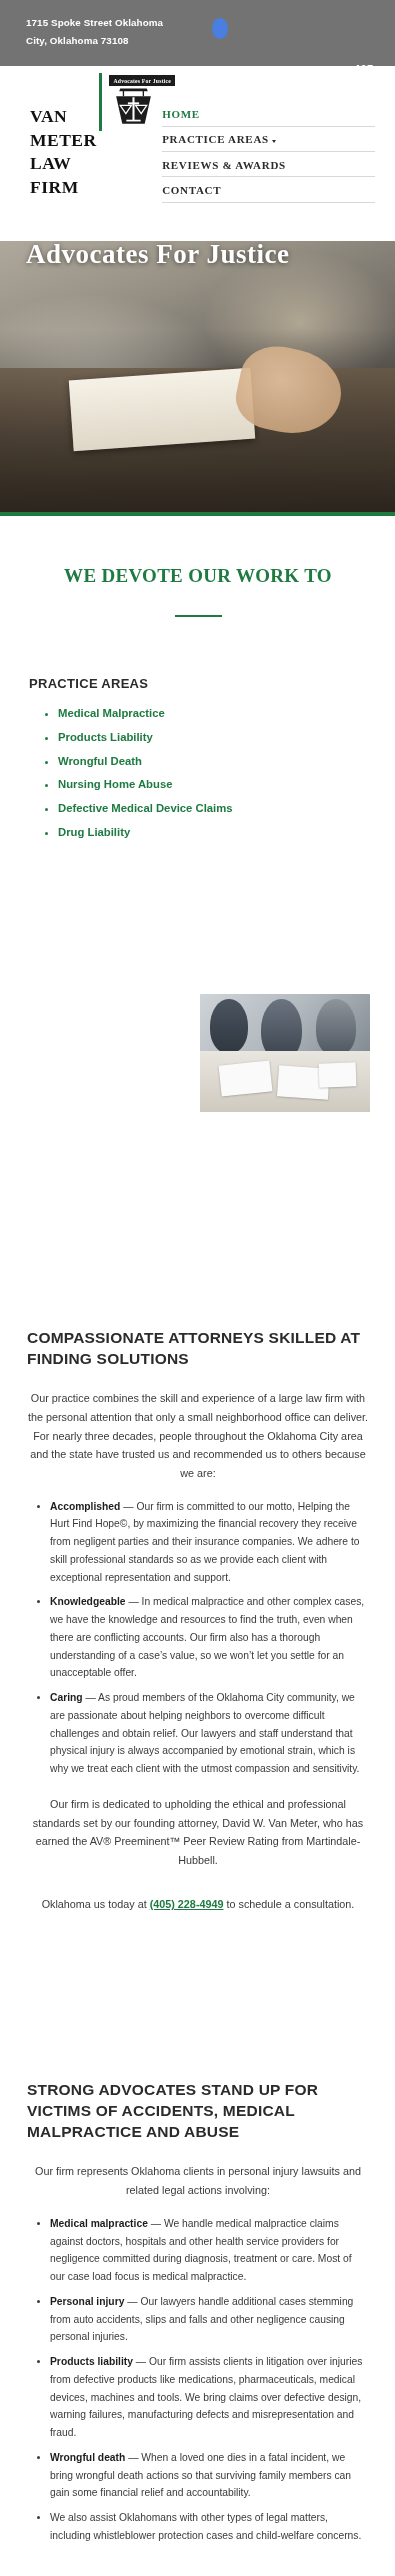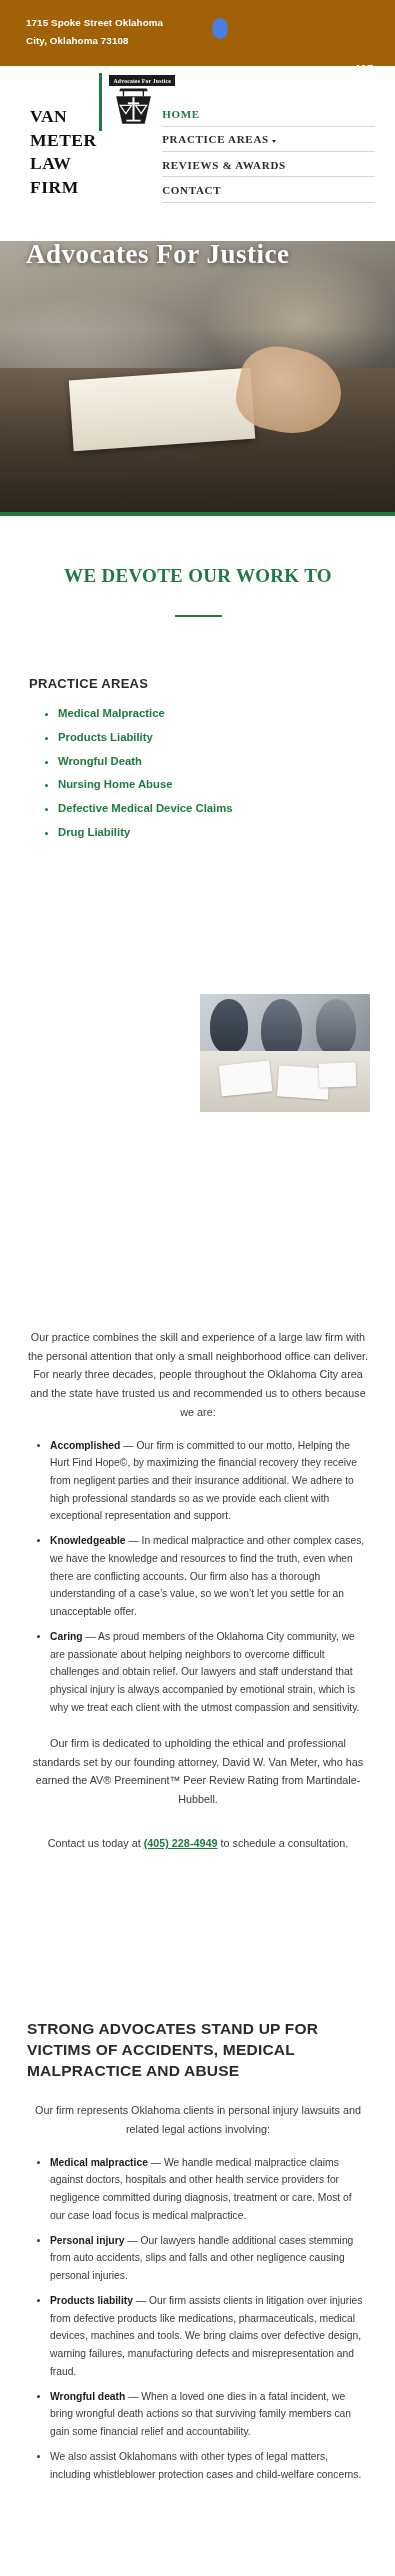--- a/index.html
+++ b/index.html
@@ -8,21 +8,21 @@
     font-family:"Liberation Sans", sans-serif;
     background:#ffffff;
     color:#2b2b2b;
     width:396px;
     overflow-x:hidden;
   }
   a{text-decoration:none;color:inherit;}
 
   
   .topbar{
-    background:#a16207;
+    background:#737373;
     color:#ffffff;
     height:66px;
     display:flex;
     align-items:flex-start;
     padding:14.4px 18.5px 0 26px;
     position:relative;
   }
   .topbar-address{
     font-size:9.8px;
     font-weight:bold;
@@ -383,29 +383,30 @@
     <div class="person p2"></div>
     <div class="person p3"></div>
     <div class="table"></div>
     <div class="doc d1"></div>
     <div class="doc d2"></div>
     <div class="doc d3"></div>
   </div>
 </div>
 
 <section class="content">
+  <h2>COMPASSIONATE ATTORNEYS SKILLED AT FINDING SOLUTIONS</h2>
   <p>Our practice combines the skill and experience of a large law firm with the personal attention that only a small neighborhood office can deliver. For nearly three decades, people throughout the Oklahoma City area and the state have trusted us and recommended us to others because we are:</p>
   <ul>
-    <li><b>Accomplished</b><span> — Our firm is committed to our motto, Helping the Hurt Find Hope©, by maximizing the financial recovery they receive from negligent parties and their insurance additional. We adhere to high professional standards so as we provide each client with exceptional representation and support.</span></li>
+    <li><b>Accomplished</b><span> — Our firm is committed to our motto, Helping the Hurt Find Hope©, by maximizing the financial recovery they receive from negligent parties and their insurance companies. We adhere to skill professional standards so as we provide each client with exceptional representation and support.</span></li>
     <li><b>Knowledgeable</b><span> — In medical malpractice and other complex cases, we have the knowledge and resources to find the truth, even when there are conflicting accounts. Our firm also has a thorough understanding of a case’s value, so we won’t let you settle for an unacceptable offer.</span></li>
     <li><b>Caring</b><span> — As proud members of the Oklahoma City community, we are passionate about helping neighbors to overcome difficult challenges and obtain relief. Our lawyers and staff understand that physical injury is always accompanied by emotional strain, which is why we treat each client with the utmost compassion and sensitivity.</span></li>
   </ul>
   <p>Our firm is dedicated to upholding the ethical and professional standards set by our founding attorney, David W. Van Meter, who has earned the AV® Preeminent™ Peer Review Rating from Martindale-Hubbell.</p>
   <div class="cta-line">
-    <span>Contact us today at </span><a href="#">(405) 228-4949</a><span> to schedule a consultation.</span>
+    <span>Oklahoma us today at </span><a href="#">(405) 228-4949</a><span> to schedule a consultation.</span>
   </div>
 </section>
 
 <div class="section-gap"></div>
 
 <section class="content" style="padding-top:0">
   <h2>STRONG ADVOCATES STAND UP FOR VICTIMS OF ACCIDENTS, MEDICAL MALPRACTICE AND ABUSE</h2>
   <p>Our firm represents Oklahoma clients in personal injury lawsuits and related legal actions involving:</p>
   <ul>
     <li><b>Medical malpractice</b><span> — We handle medical malpractice claims against doctors, hospitals and other health service providers for negligence committed during diagnosis, treatment or care. Most of our case load focus is medical malpractice.</span></li>

